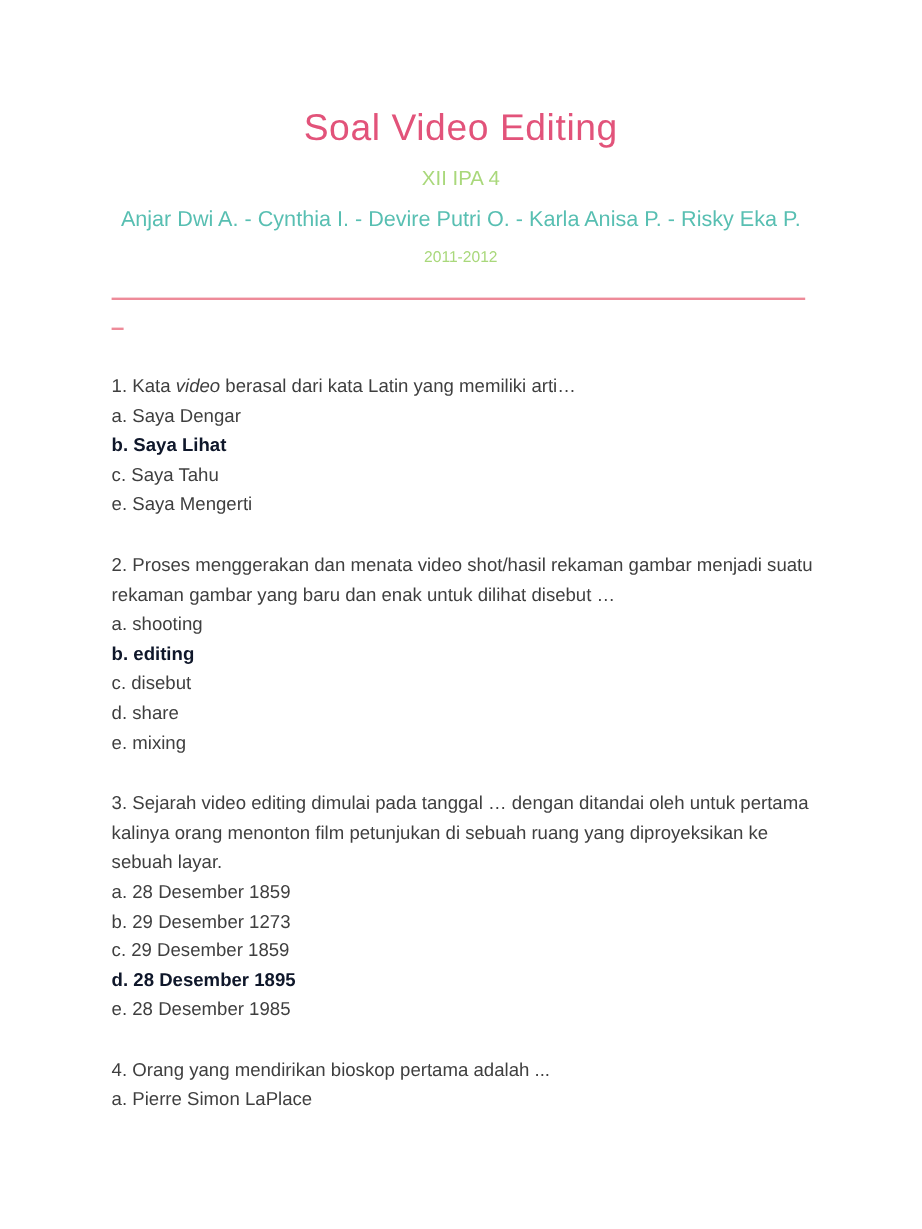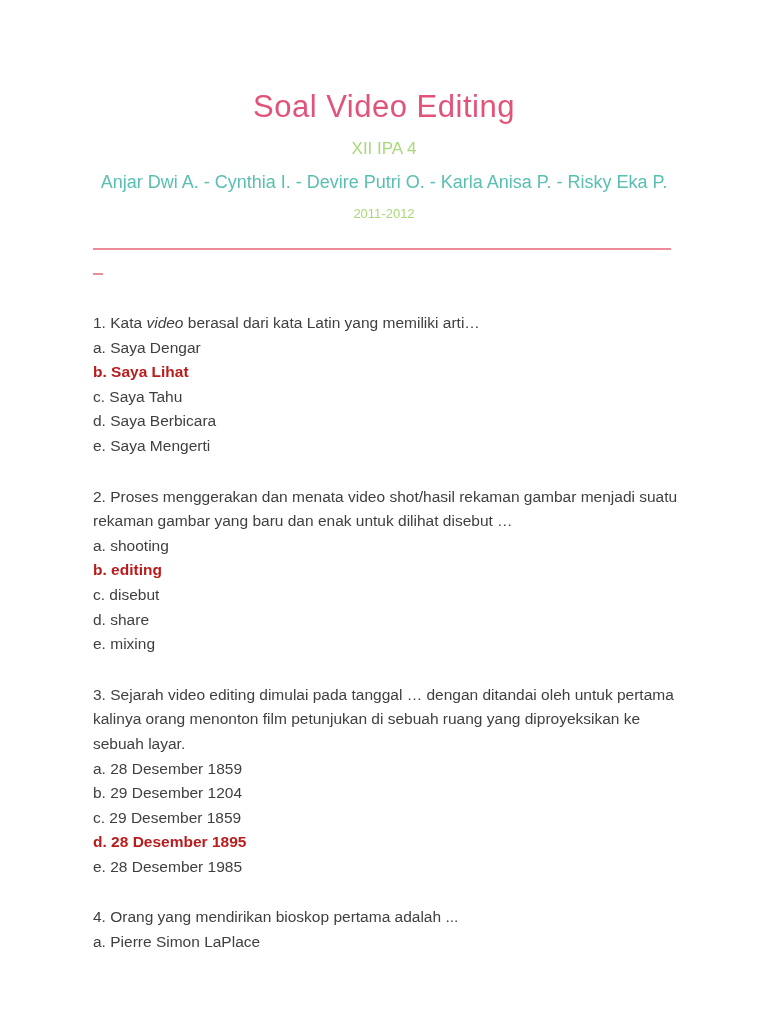--- a/index.html
+++ b/index.html
@@ -53,21 +53,21 @@
   .questions{
     padding:36px 56px 0 93px;
     font-size:15.5px;
     line-height:24.6px;
     max-width:585px;
   }
   .question{margin:26px 0 0;}
   .question:first-child{margin-top:0;}
   .questions p{margin:0;}
   .italic{font-style:italic;}
-  .bold{font-weight:700;color:#b91c1c;}
+  .bold{font-weight:700;color:#0f172a;}
 </style>
 </head>
 <body>
 
 <div class="doc-page">
 
   <header class="doc-header">
     <h1 class="doc-title">Soal Video Editing</h1>
     <p class="class-label">XII IPA 4</p>
     <p class="authors">Anjar Dwi A. - Cynthia I. - Devire Putri O. - Karla Anisa P. - Risky Eka P.</p>
@@ -77,37 +77,36 @@
   <div class="divider-long"></div>
   <div class="divider-short"></div>
 
   <main class="questions">
 
     <section class="question">
       <p><span>1. Kata </span><span class="italic">video</span><span> berasal dari kata Latin yang memiliki arti…</span></p>
       <p>a. Saya Dengar</p>
       <p class="bold">b. Saya Lihat</p>
       <p>c. Saya Tahu</p>
-      <p>d. Saya Berbicara</p>
       <p>e. Saya Mengerti</p>
     </section>
 
     <section class="question">
       <p>2. Proses menggerakan dan menata video shot/hasil rekaman gambar menjadi suatu rekaman gambar yang baru dan enak untuk dilihat disebut …</p>
       <p>a. shooting</p>
       <p class="bold">b. editing</p>
       <p>c. disebut</p>
       <p>d. share</p>
       <p>e. mixing</p>
     </section>
 
     <section class="question">
       <p>3. Sejarah video editing dimulai pada tanggal … dengan ditandai oleh untuk pertama kalinya orang menonton film petunjukan di sebuah ruang yang diproyeksikan ke sebuah layar.</p>
       <p>a. 28 Desember 1859</p>
-      <p>b. 29 Desember 1204</p>
+      <p>b. 29 Desember 1273</p>
       <p>c. 29 Desember 1859</p>
       <p class="bold">d. 28 Desember 1895</p>
       <p>e. 28 Desember 1985</p>
     </section>
 
     <section class="question">
       <p>4. Orang yang mendirikan bioskop pertama adalah ...</p>
       <p>a. Pierre Simon LaPlace</p>
     </section>
 

